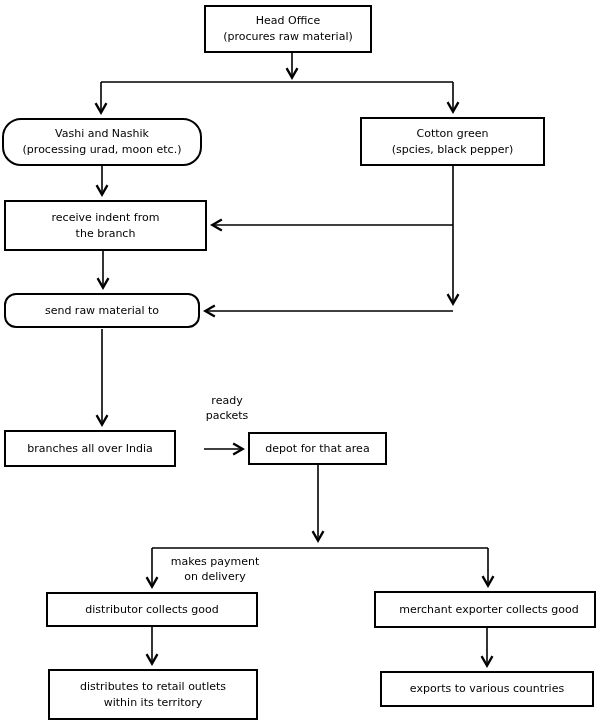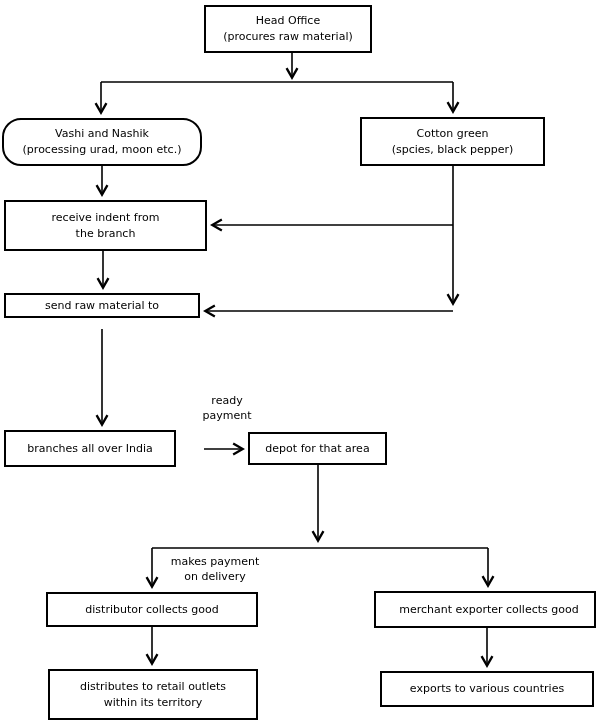--- a/index.html
+++ b/index.html
@@ -89,21 +89,21 @@
   <div class="node" style="left:360px; top:117px; width:185px; height:49px;">
     <div class="nl">Cotton green</div>
     <div class="nl">(spcies, black pepper)</div>
   </div>
 
   <div class="node" style="left:4px; top:200px; width:203px; height:51px;">
     <div class="nl">receive indent from</div>
     <div class="nl">the branch</div>
   </div>
 
-  <div class="node" style="left:4px; top:293px; width:196px; height:25px;">
+  <div class="node" style="left:4px; top:293px; width:196px; height:35px;border-radius:12px;">
     <div class="nl">send raw material to</div>
   </div>
 
   <div class="node" style="left:4px; top:430px; width:172px; height:37px;text-align:right;">
     <div class="nl">branches all over India</div>
   </div>
 
   <div class="node" style="left:248px; top:432px; width:139px; height:33px;">
     <div class="nl">depot for that area</div>
   </div>
@@ -120,21 +120,21 @@
     <div class="nl">distributes to retail outlets</div>
     <div class="nl">within its territory</div>
   </div>
 
   <div class="node" style="left:380px; top:671px; width:214px; height:36px;">
     <div class="nl">exports to various countries</div>
   </div>
 
   <div class="flow-label" style="left:196px; top:393px; width:62px;">
     <div class="nl">ready</div>
-    <div class="nl">payment</div>
+    <div class="nl">packets</div>
   </div>
 
   <div class="flow-label" style="left:160px; top:554px; width:110px;">
     <div class="nl">makes payment</div>
     <div class="nl">on delivery</div>
   </div>
 
 </div>
 
 </body></html>

